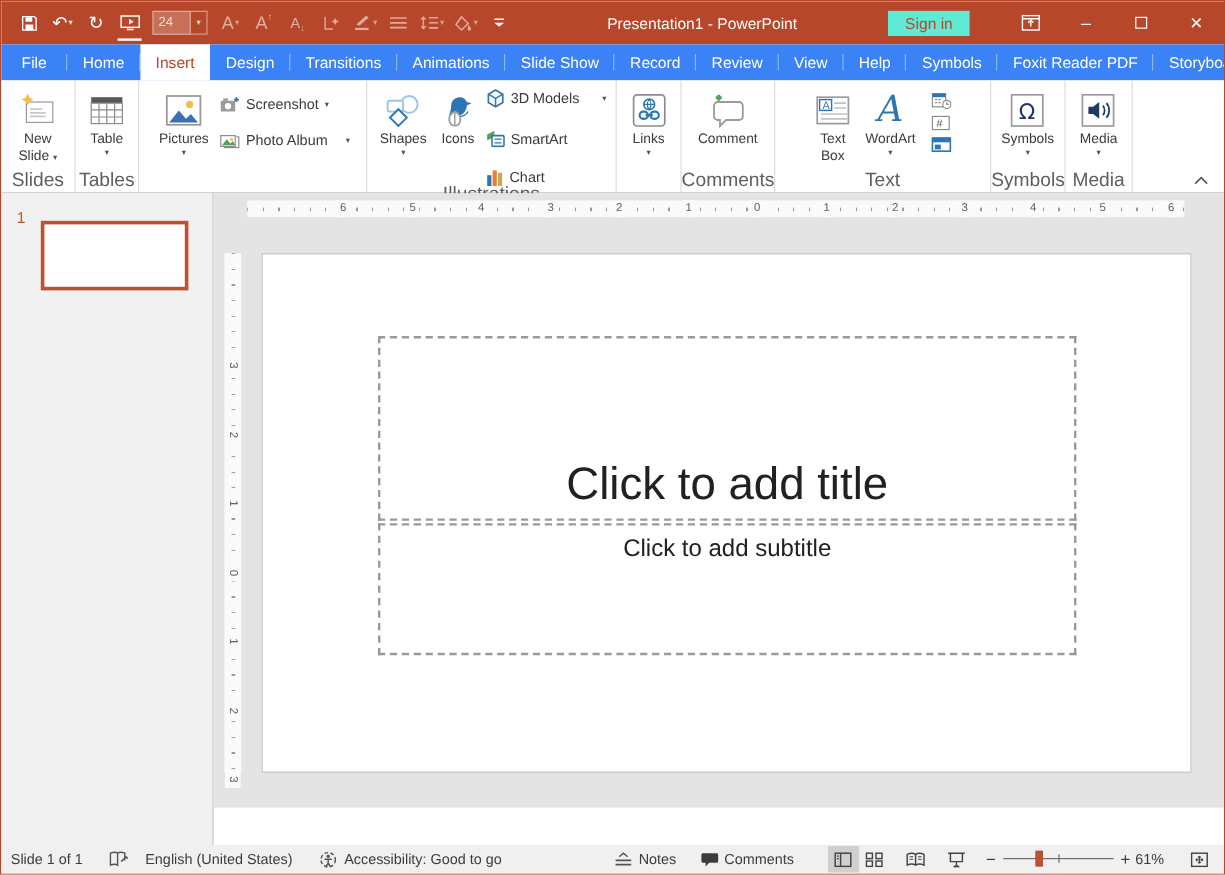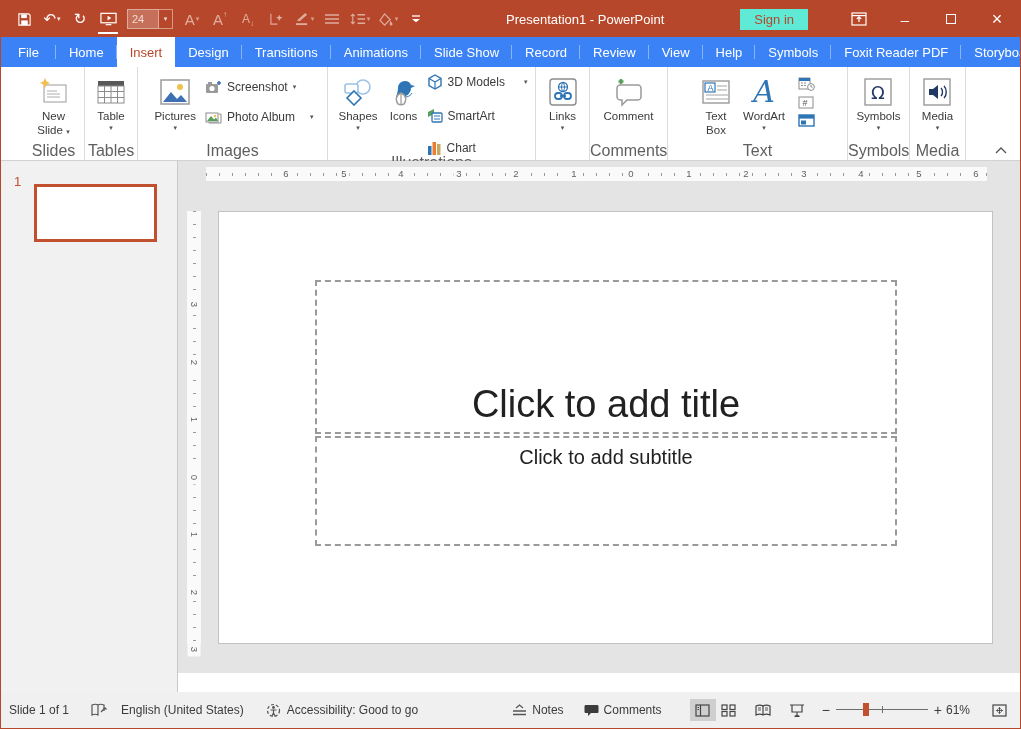--- a/index.html
+++ b/index.html
@@ -63,21 +63,21 @@
   .ph-title { left:96px; top:68px; width:582px; height:154px; display:flex; align-items:flex-end; justify-content:center; padding-bottom:6px; }
   .ph-title .txt { font-size:38px; font-weight:300; color:#212121; }
   .ph-subtitle { left:96px; top:224px; width:582px; height:110px; display:flex; align-items:flex-start; justify-content:center; padding-top:8px; }
   .ph-subtitle .txt { font-size:20px; font-weight:300; color:#212121; }
 
   
   .notespane { position:absolute; left:177px; top:672px; width:844px; height:33px; background:#fff; border-top:1px solid #C9C9C9; padding:8px 0 0 14px; }
   .notespane .txt { color:#767676; font-size:15px; }
 
   
-  .statusbar { position:absolute; left:0; bottom:0; width:100%; height:36px; background:#F0F0F0; display:flex; align-items:center; font-size:12px; color:#3b3b3b; padding:0 8px; }
+  .statusbar { position:absolute; left:0; bottom:0; width:100%; height:24px; background:#F0F0F0; display:flex; align-items:center; font-size:12px; color:#3b3b3b; padding:0 8px; }
   .sb-item { display:flex; align-items:center; gap:5px; cursor:pointer; white-space:nowrap; }
   .viewbtn { width:26px; height:22px; display:flex; align-items:center; justify-content:center; cursor:pointer; }
   .viewbtn.active { background:#CFCFCF; }
   .zoomtrack { position:relative; width:92px; height:22px; margin:0 6px; cursor:pointer; }
   .zoomtrack .line { position:absolute; left:0; right:0; top:10px; height:1px; background:#6d6d6d; }
   .zoomtrack .mid { position:absolute; left:50%; top:7px; width:1px; height:7px; background:#6d6d6d; }
   .zoomtrack .thumb { position:absolute; left:30%; top:4px; width:6px; height:13px; background:#444; }
   .sb-zoom { width:34px; text-align:left; margin:0 6px 0 4px; }
   svg { display:block; }
 </style>
@@ -182,21 +182,21 @@
     <div class="tab">View</div>
     <div class="tab">Help</div>
     <div class="tab">Symbols</div>
     <div class="tab">Foxit Reader PDF</div>
     <div class="tab">Storyboarding</div>
 
   </div>
 
   <div class="ribbon">
 
-    <div class="rgroup" style="width:62px;margin-left:22px;">
+    <div class="rgroup" style="width:62px;">
       <div class="rg-content">
         <div class="bigbtn">
           <span class="ic">
             <svg width="32" height="30" viewBox="0 0 32 30">
                 <rect x="7" y="8" width="22" height="17" fill="#fff" stroke="#9a9a9a"></rect>
                 <path d="M10 14h10M10 17h13M10 20h13" stroke="#c9c9c9" stroke-width="1.5"></path>
                 <path d="M8 1l1.6 3.4L13 6l-3.4 1.6L8 11 6.4 7.6 3 6l3.4-1.6z" fill="#F2C04A"></path>
               </svg>
           </span>
           <span>New</span>
@@ -256,21 +256,20 @@
                   <path d="M2 11l4-5 3 3.5 2-2 2 3.5z" fill="#57A05A"></path>
                   <circle cx="10" cy="6" r="1.3" fill="#F0C04A"></circle>
                   <path d="M14 4h2v9H4v-1" fill="none" stroke="#8c8c8c"></path>
                 </svg>
             </span>
             <span>Photo Album</span>
             <span class="chev" style="margin-left:10px;">▾</span>
           </div>
         </div>
       </div>
-      <div class="rg-label">Images</div>
     </div>
 
     <div class="rgroup" style="width:208px;">
       <div class="rg-content" style="gap:4px;">
         <div class="bigbtn">
           <span class="ic">
             <svg width="32" height="28" viewBox="0 0 32 28">
                 <circle cx="21" cy="9" r="7" fill="none" stroke="#9DC3E6" stroke-width="1.6"></circle>
                 <rect x="3" y="6" width="13" height="9" rx="2" fill="#fff" stroke="#9DC3E6" stroke-width="1.6"></rect>
                 <path d="M12 13l7 7-7 7-7-7z" fill="#fff" stroke="#2E75B6" stroke-width="1.6"></path>

